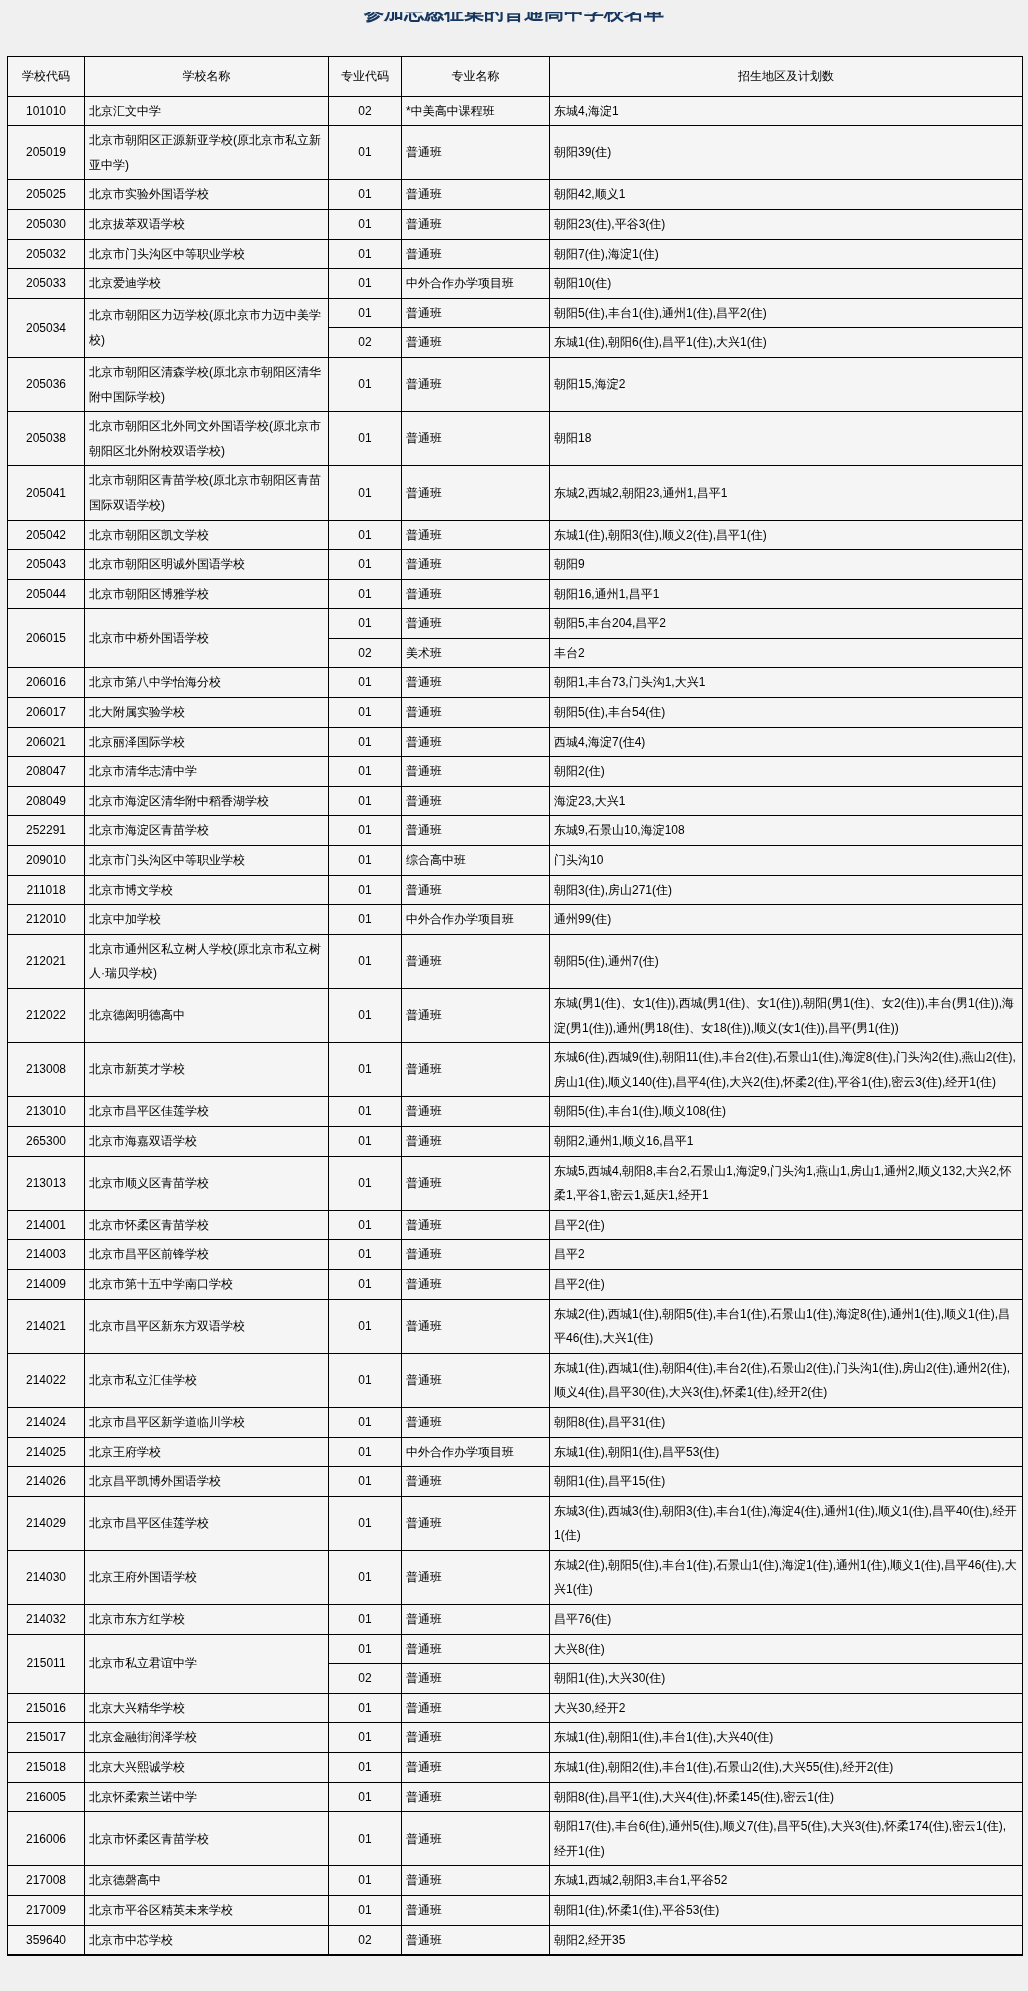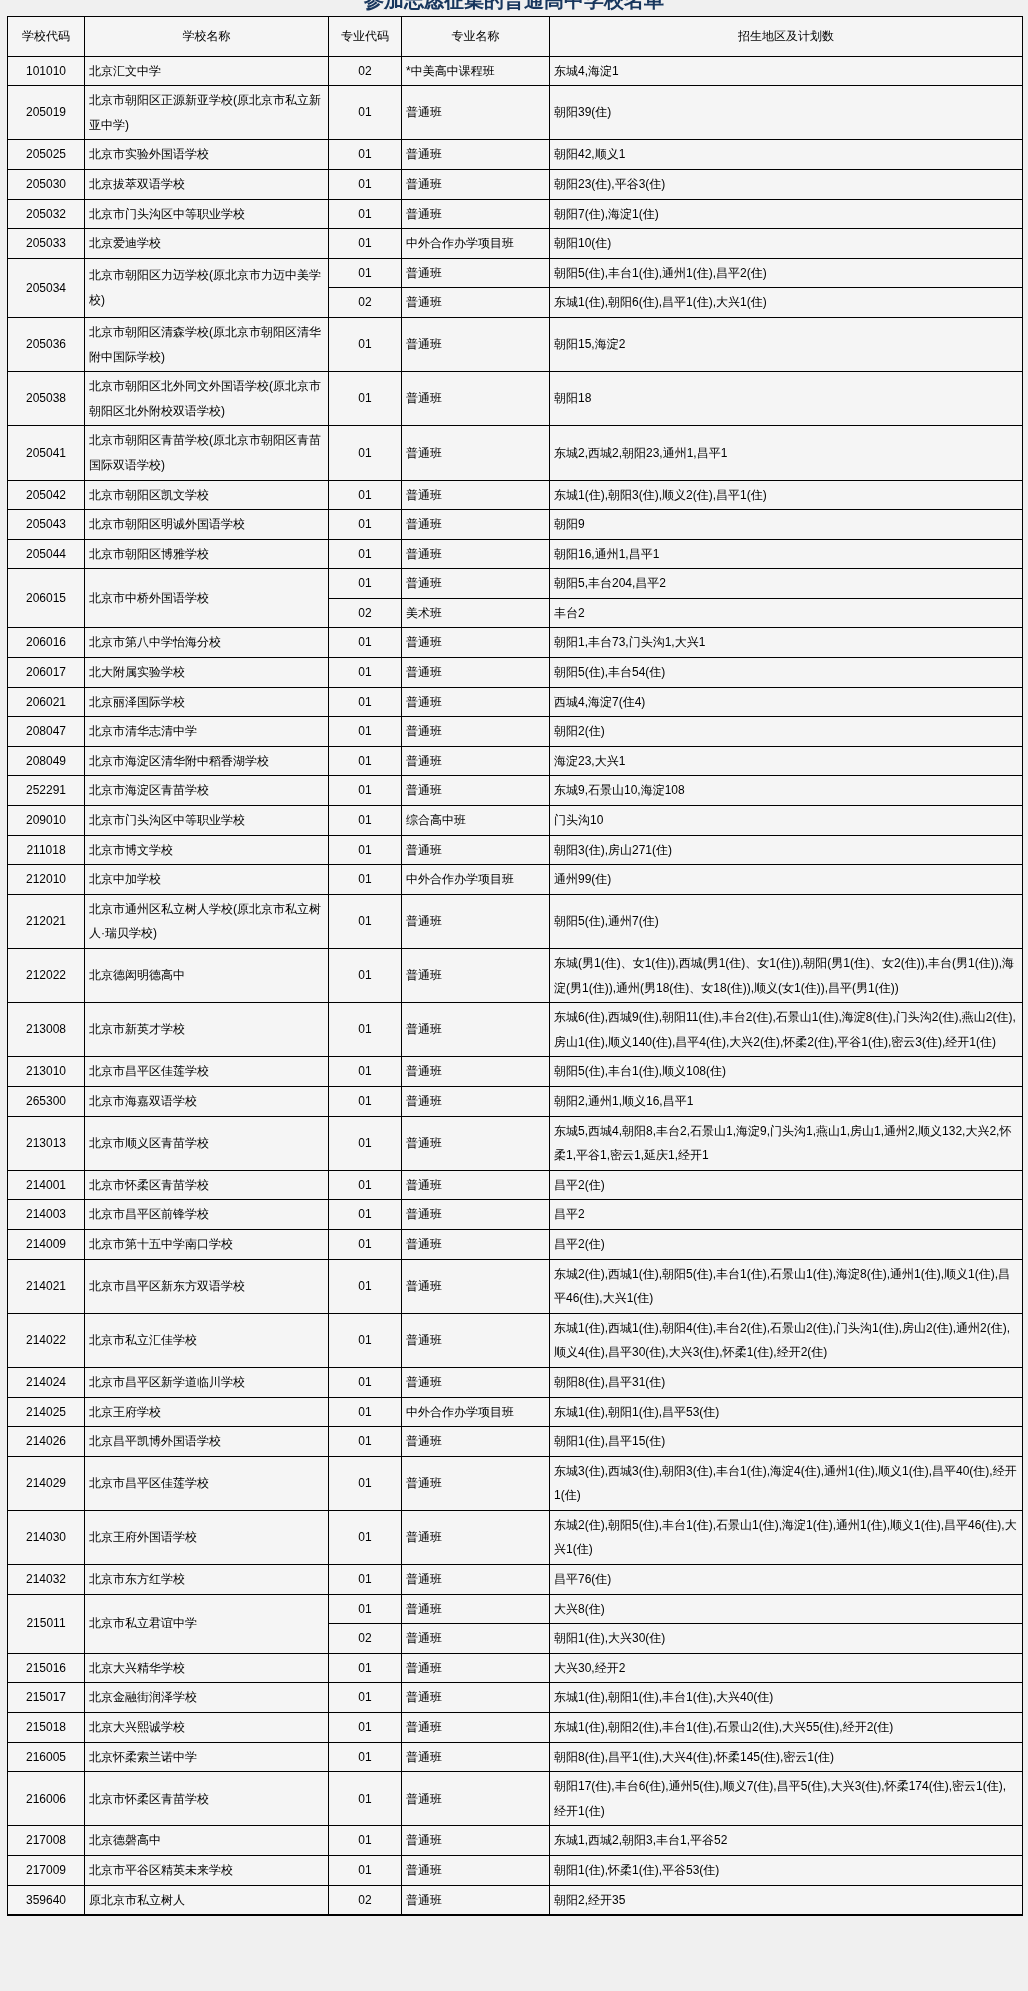--- a/index.html
+++ b/index.html
@@ -2,28 +2,28 @@
 <html><head>
 <meta charset="utf-8">
 <style>
   html,body{margin:0;padding:0;}
   body{
     width:1028px; min-height:1991px;
     background:#f0f0f0;
     font-family:"Liberation Sans","DejaVu Sans",sans-serif;
     color:#000;
   }
-  .title-wrap{height:15px; overflow:hidden; position:relative;}
+  .title-wrap{height:30px; overflow:hidden; position:relative;margin-top:12px;}
   .title-text{
     display:block; width:1028px; text-align:center;
     font-size:20px; font-weight:bold; color:#17365d;
     line-height:26px; margin-top:-13px; white-space:nowrap;
   }
   table.school-table{
-    margin-left:7px; margin-top:1px;
+    margin-left:7px; margin-top:14px;
     width:1015px; table-layout:fixed;
     border-collapse:collapse;
     background:#a16207;
     border:1px solid #000;
     border-bottom:2px solid #000;
   }
   col.c-code{width:77px;}
   col.c-name{width:244px;}
   col.c-mcode{width:73px;}
   col.c-mname{width:148px;}
@@ -413,19 +413,19 @@
       </tr>
       <tr>
         <td class="c">217009</td>
         <td class="l">北京市平谷区精英未来学校</td>
         <td class="c">01</td>
         <td class="l">普通班</td>
         <td class="l">朝阳1(住),怀柔1(住),平谷53(住)</td>
       </tr>
       <tr>
         <td class="c">359640</td>
-        <td class="l">原北京市私立树人</td>
+        <td class="l">北京市中芯学校</td>
         <td class="c">02</td>
         <td class="l">普通班</td>
         <td class="l">朝阳2,经开35</td>
       </tr>
     </tbody>
 </table>
 
 </body></html>

